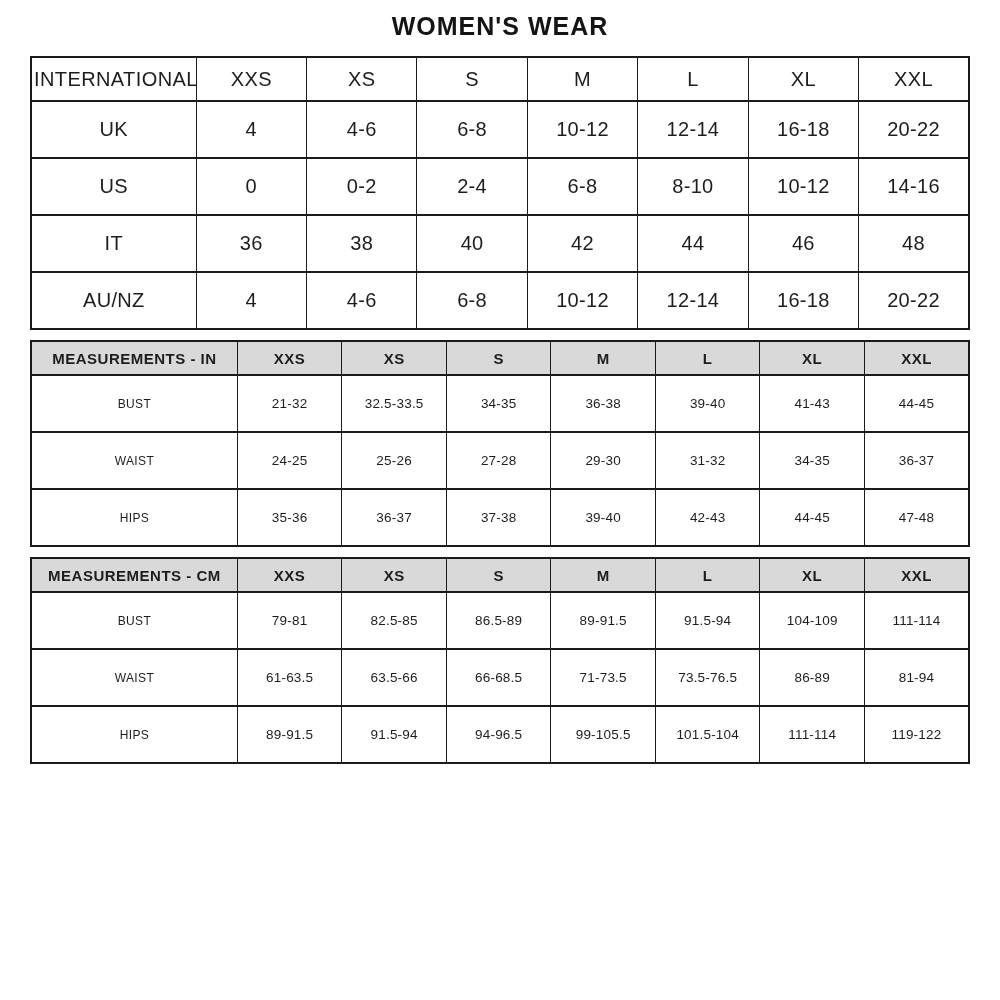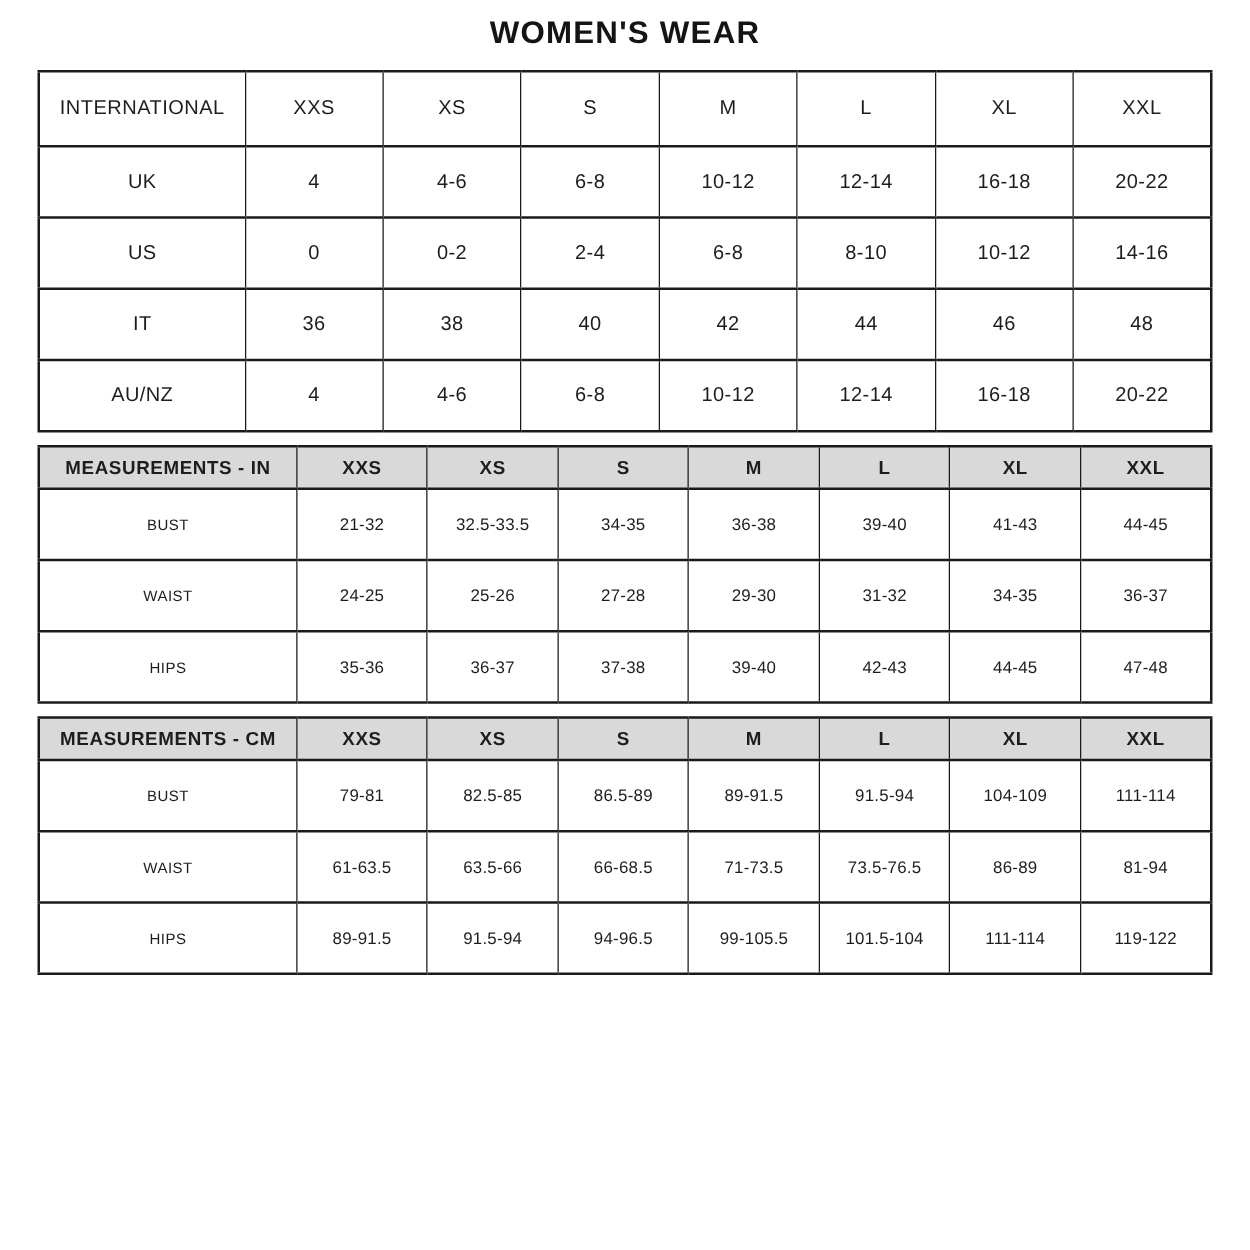--- a/index.html
+++ b/index.html
@@ -41,29 +41,29 @@
 
   
   .conv .banner {
     height: 51px;
     background: #d9d9d9;
     font-size: 16px;
     font-weight: 700;
     letter-spacing: 0.8px;
   }
   .conv .colhead {
-    height: 60px;
-    font-weight: 400;
-    font-size: 16px;
+    height: 44px;
+    font-weight: 400;
+    font-size: 20px;
     letter-spacing: 0.4px;
     text-align: center;
   }
   .conv td, .conv .rowlabel {
     height: 57px;
-    font-size: 16px;
+    font-size: 20px;
     font-weight: 400;
     letter-spacing: 0.3px;
   }
 
   
   .meas .mhead th {
     height: 34px;
     background: #d9d9d9;
     font-weight: 700;
     font-size: 15px;

